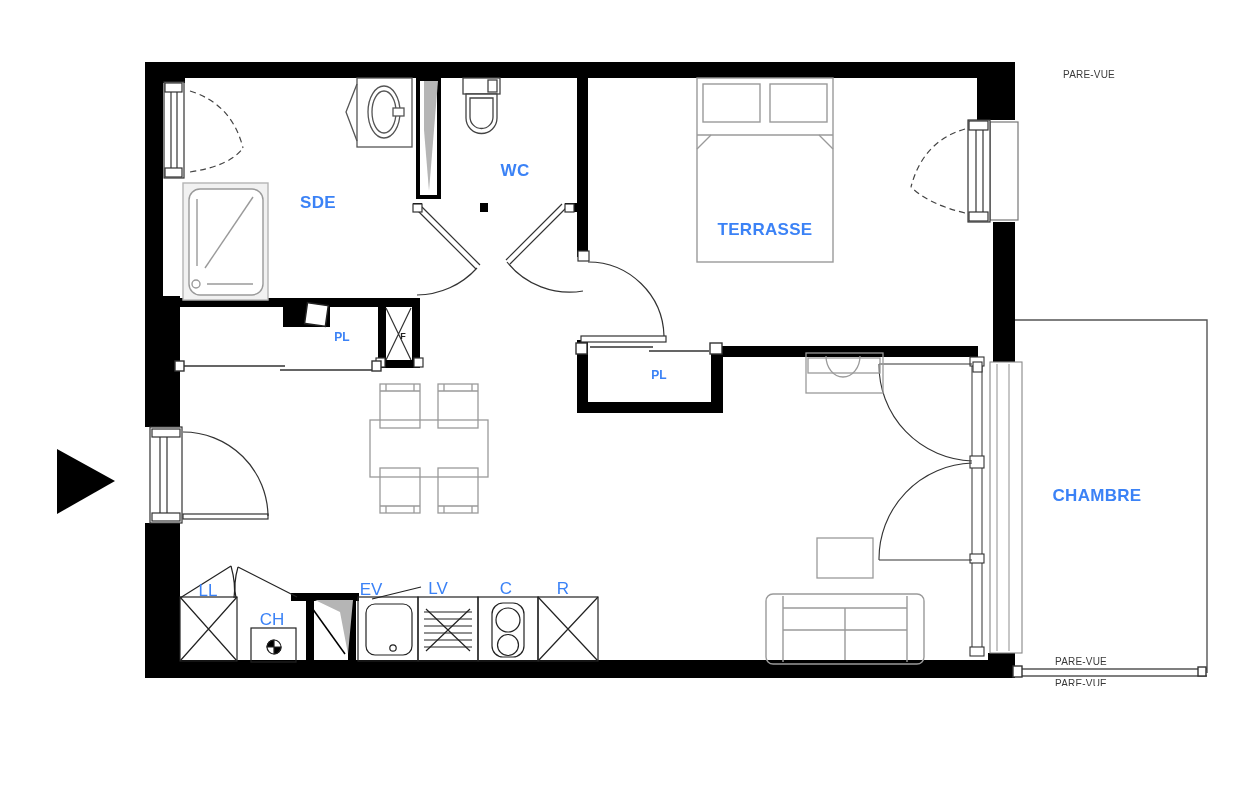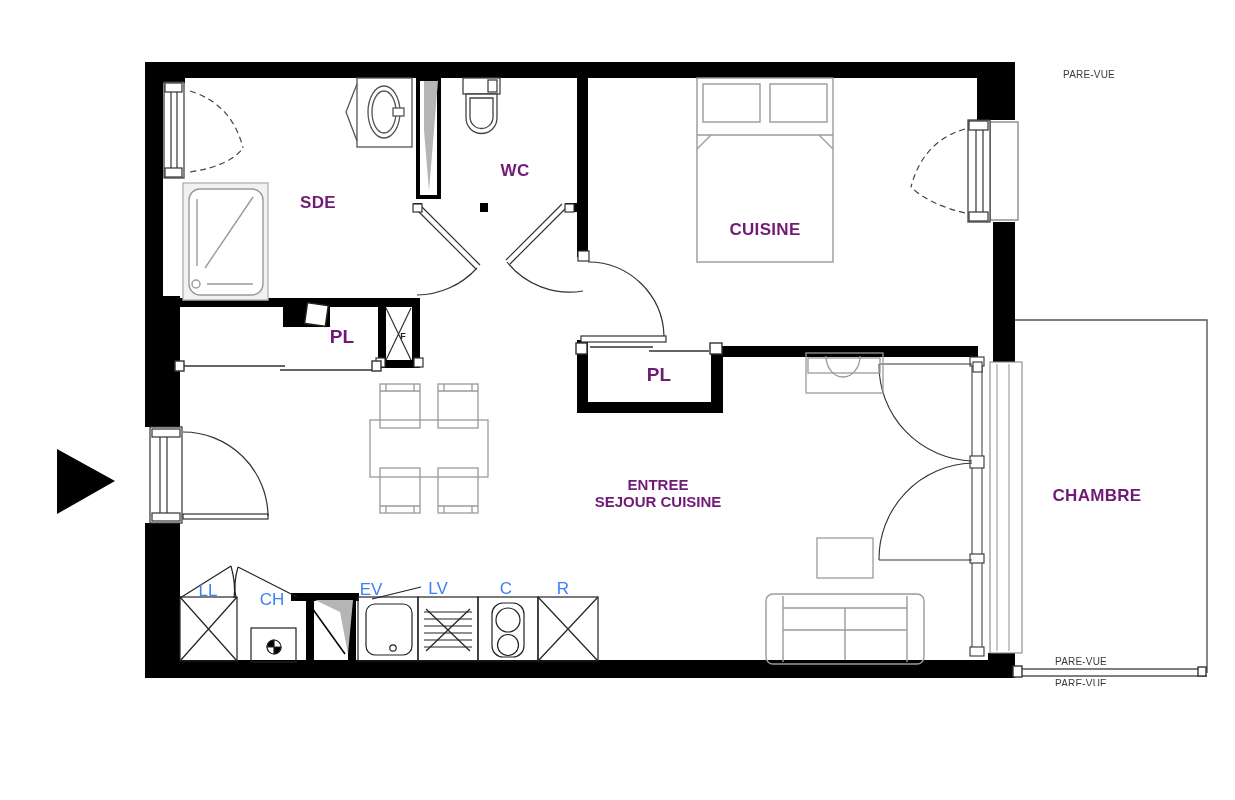--- a/index.html
+++ b/index.html
@@ -2,23 +2,23 @@
 <html><head>
 <meta charset="utf-8">
 <style>
   * { box-sizing: border-box; }
   html,body { margin:0; padding:0; background:#fff; }
   body { width:1235px; height:800px; overflow:hidden; }
   #plan { position:relative; width:1235px; height:800px; background:#fff;
           font-family:"Liberation Sans", sans-serif; }
   #plan svg { position:absolute; left:0; top:0; }
   .lbl { position:absolute; transform:translate(-50%,-50%); white-space:nowrap;
-         color:#701a75; font-family:"Liberation Sans", sans-serif; }
+         color:#3b82f6; font-family:"Liberation Sans", sans-serif; }
   .room   { font-size:17px; font-weight:bold; letter-spacing:.3px; }
-  .pl     { font-size:19px; font-weight:bold; }
+  .pl     { font-size:12px; font-weight:bold; }
   .living { font-size:15px; font-weight:bold; text-align:center; line-height:17px; }
   .appl   { font-size:17px; font-weight:normal; color:#3b82f6; }
   .tiny   { font-size:9px;  font-weight:bold; color:#222; }
   .pare   { font-size:10px; font-weight:normal; color:#3a3a3a; letter-spacing:.2px; }
   .clipwrap { position:absolute; transform:translate(-50%,0); height:8px; overflow:hidden; }
   .clipwrap .inner { font-size:10px; color:#3a3a3a; letter-spacing:.2px; line-height:11px;
                      font-family:"Liberation Sans", sans-serif; white-space:nowrap; }
 </style>
 </head>
 <body>
@@ -237,31 +237,27 @@
   <g stroke="#555" stroke-width="1.4" fill="none">
     <path d="M 1015,320 L 1207,320 L 1207,673"></path>
     <path d="M 1015,669 L 1207,669 M 1015,676 L 1207,676"></path>
     <rect x="1013" y="666" width="9" height="11" fill="#fff" stroke="#333"></rect>
     <rect x="1198" y="667" width="8" height="9" fill="#fff" stroke="#333"></rect>
   </g>
 </svg>
 
   <div class="lbl room" style="left:318px; top:203px">SDE</div>
   <div class="lbl room" style="left:515px; top:171px">WC</div>
-  <div class="lbl room" style="left:765px; top:230px">CUISINE</div>
+  <div class="lbl room" style="left:765px; top:230px">TERRASSE</div>
   <div class="lbl pl" style="left:342px; top:337px">PL</div>
   <div class="lbl pl" style="left:659px; top:375px">PL</div>
-  <div class="lbl living" style="left:658px; top:493px">
-    <div>ENTREE</div>
-    <div>SEJOUR CUISINE</div>
-  </div>
   <div class="lbl room" style="left:1097px; top:496px">CHAMBRE</div>
 
   <div class="lbl appl" style="left:208px; top:591px">LL</div>
-  <div class="lbl appl" style="left:272px; top:600px">CH</div>
+  <div class="lbl appl" style="left:272px; top:620px">CH</div>
   <div class="lbl appl" style="left:371px; top:590px">EV</div>
   <div class="lbl appl" style="left:438px; top:589px">LV</div>
   <div class="lbl appl" style="left:506px; top:589px">C</div>
   <div class="lbl appl" style="left:563px; top:589px">R</div>
 
   <div class="lbl tiny" style="left:403px; top:336px">F</div>
 
   <div class="lbl pare" style="left:1089px; top:74px">PARE-VUE</div>
   <div class="lbl pare" style="left:1081px; top:661px">PARE-VUE</div>
   <div class="clipwrap" style="left:1081px; top:678px">

